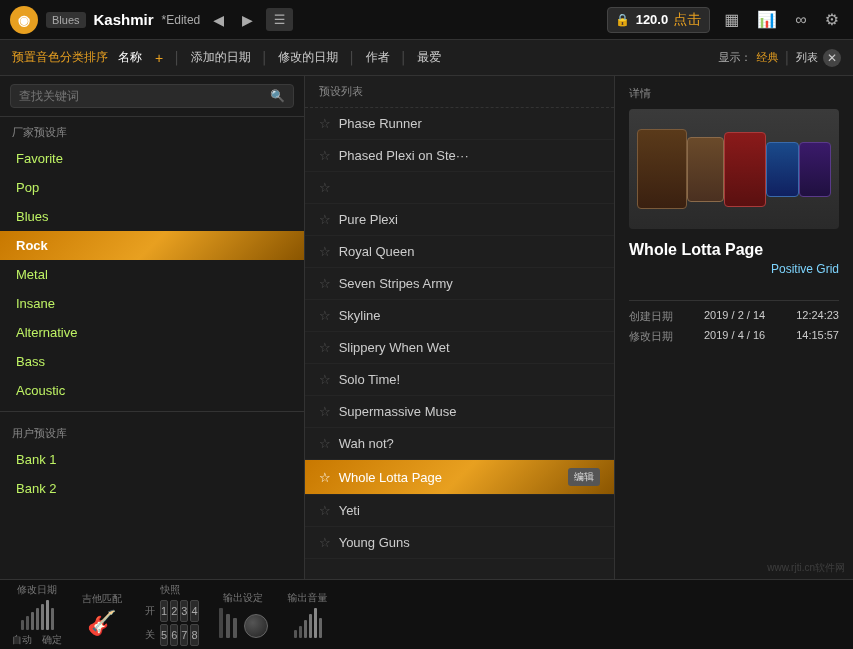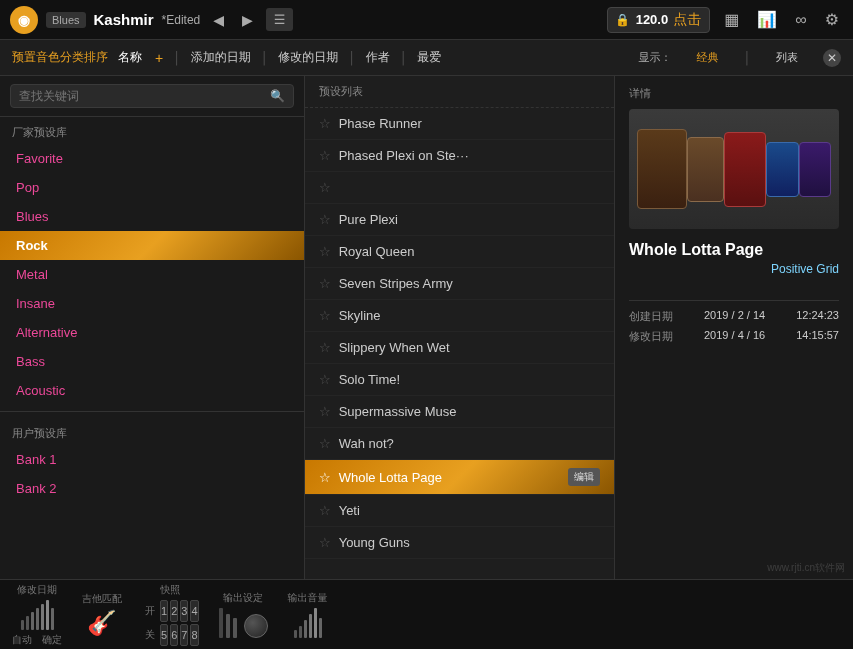--- a/index.html
+++ b/index.html
@@ -105,21 +105,21 @@
       color: #ccc;
       font-size: 12px;
       cursor: pointer;
     }
     .filter-separator { color: #555; }
     .filter-active { color: #fff; }
     .filter-bar-right {
       margin-left: auto;
       display: flex;
       align-items: center;
-      gap: 25px;
+      gap: 5px;
     }
     .display-label { color: #aaa; font-size: 11px; }
     .display-option { color: #ccc; font-size: 11px; cursor: pointer; }
     .display-option.active { color: #e8a020; }
     .filter-plus { color: #e8a020; font-size: 14px; cursor: pointer; margin-left: 3px; }
     .close-x {
       background: #444;
       border: none;
       color: #ccc;
       width: 18px; height: 18px;
@@ -167,21 +167,21 @@
     }
     .search-icon { color: #888; font-size: 12px; }
     .section-label {
       color: #888;
       font-size: 11px;
       padding: 8px 12px 4px;
     }
     .sidebar-item {
       padding: 7px 16px;
       cursor: pointer;
-      color: #ec4899;
+      color: #bef264;
       font-size: 13px;
     }
     .sidebar-item.active {
       background: linear-gradient(135deg, #c87800, #e8a020, #8a5500);
       color: #fff;
       font-weight: bold;
     }
     .sidebar-divider {
       border: none;
       border-top: 1px solid #333;

